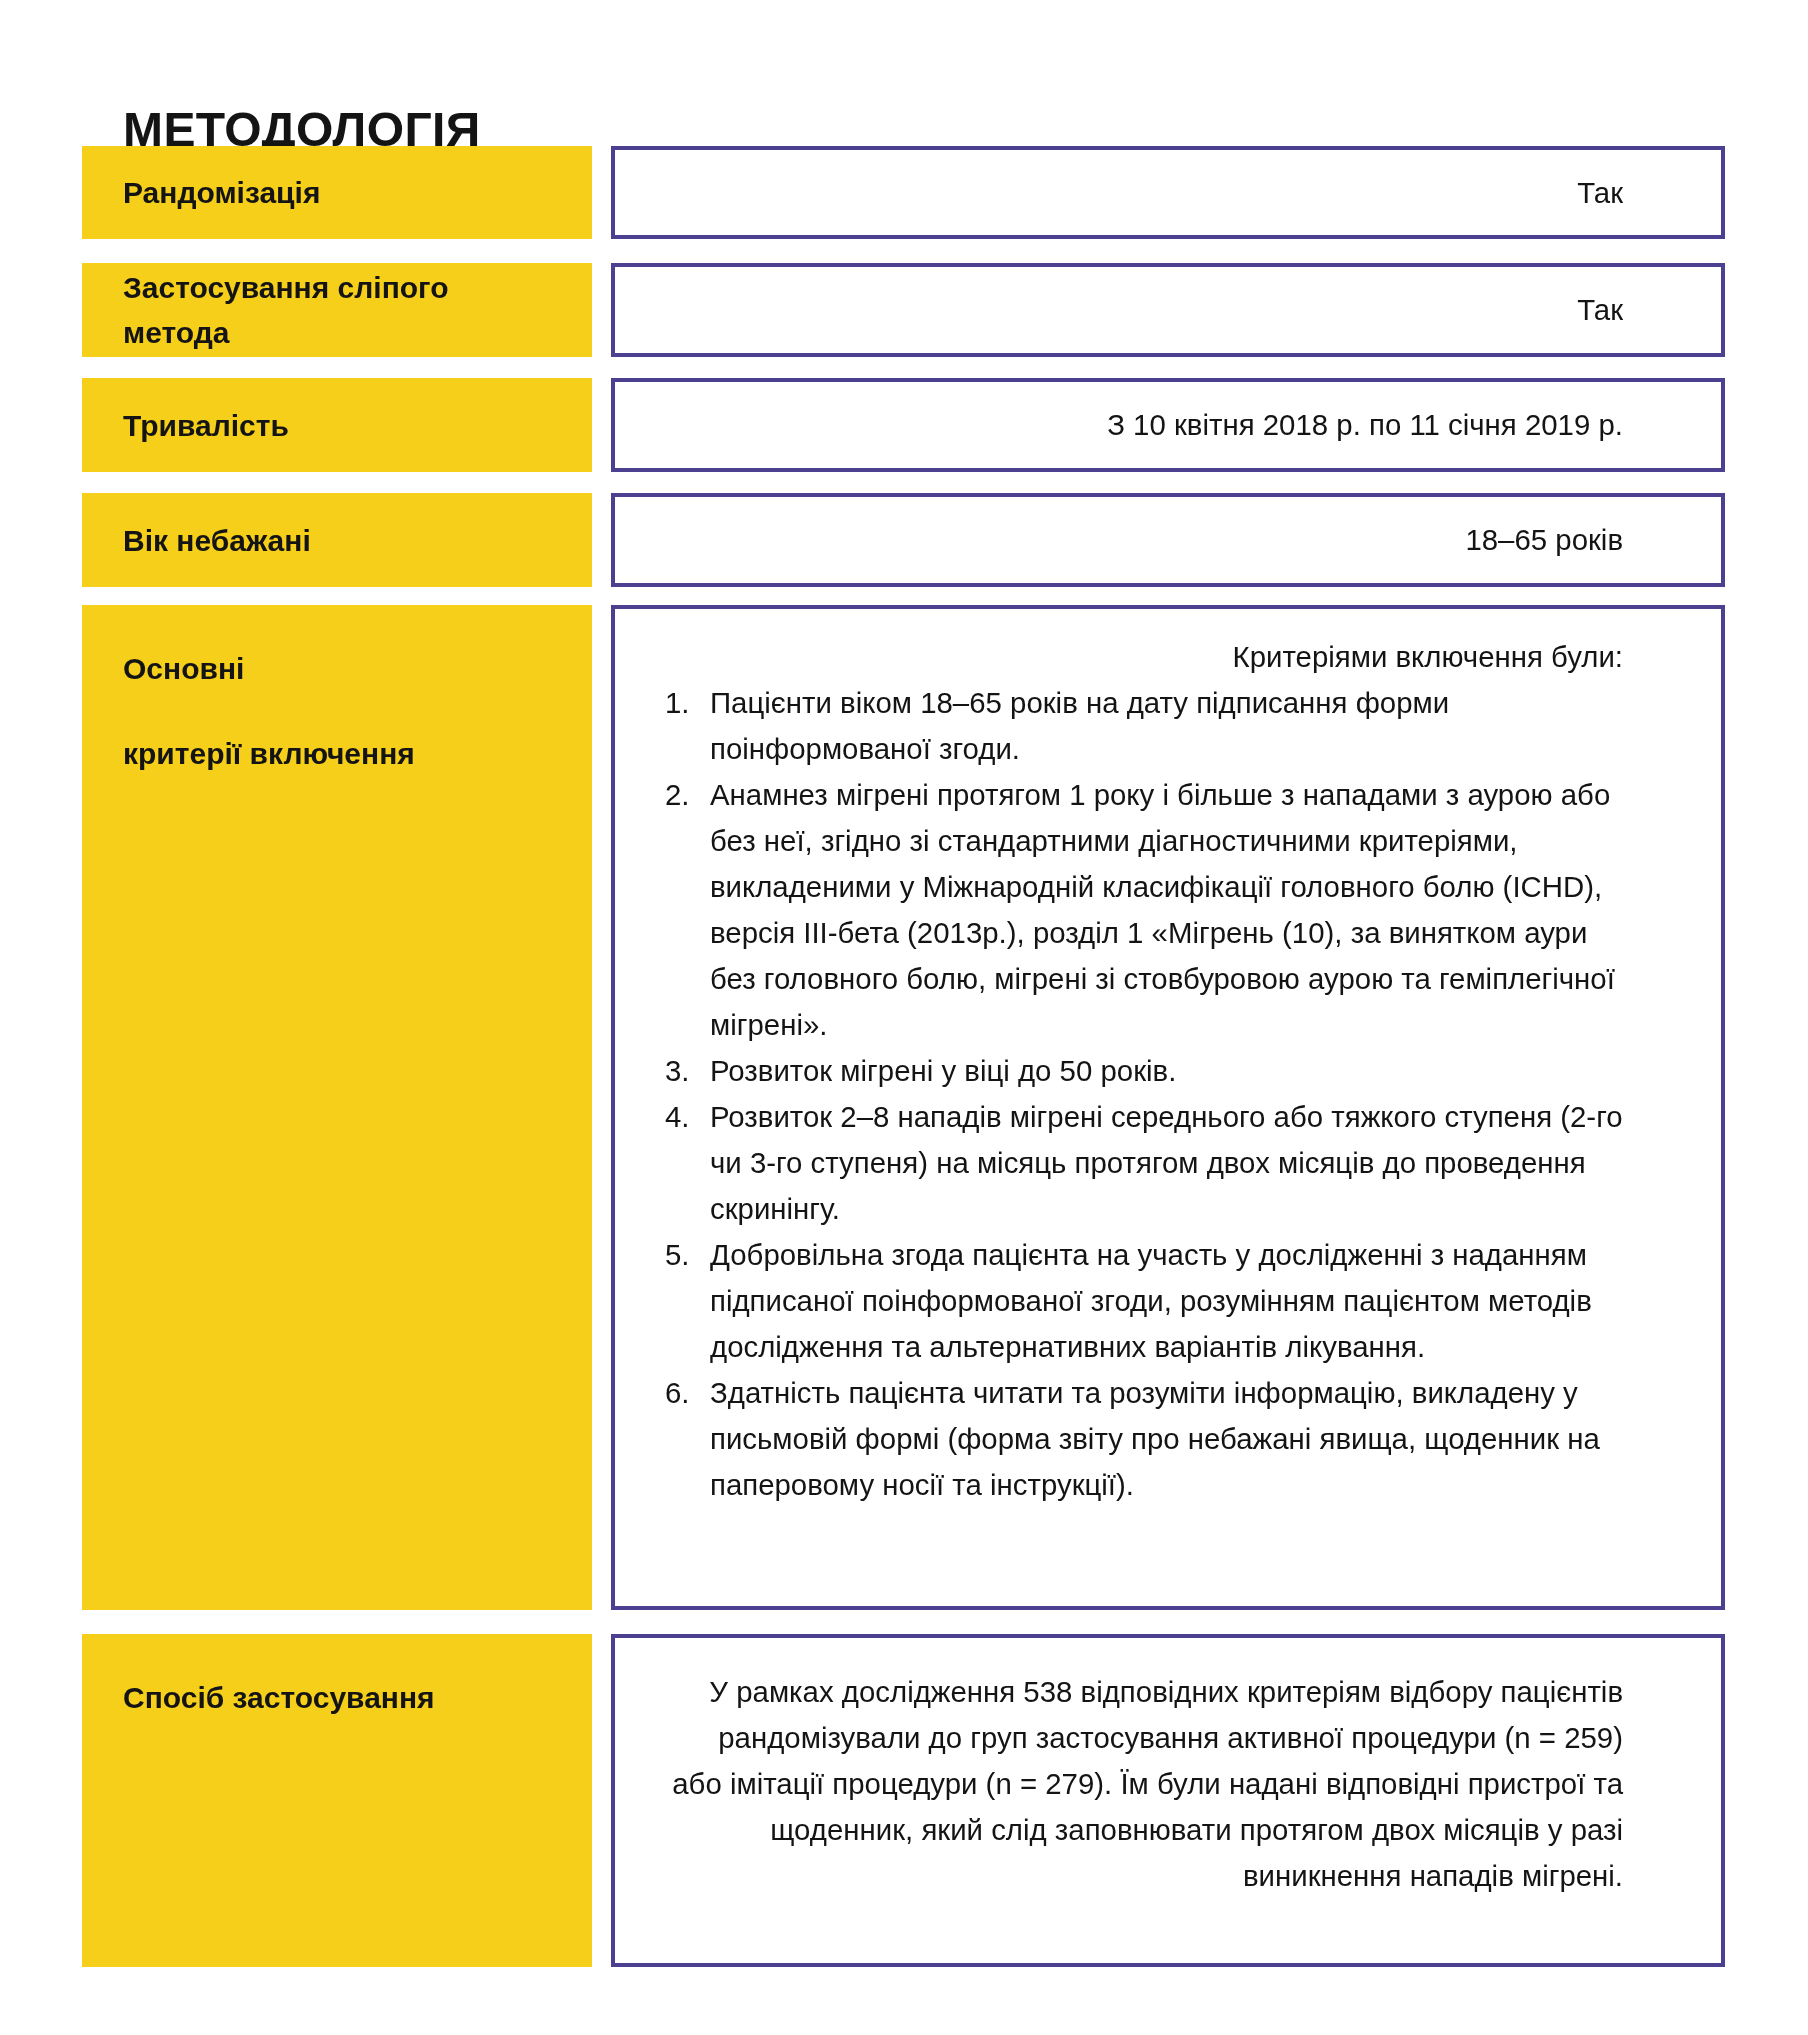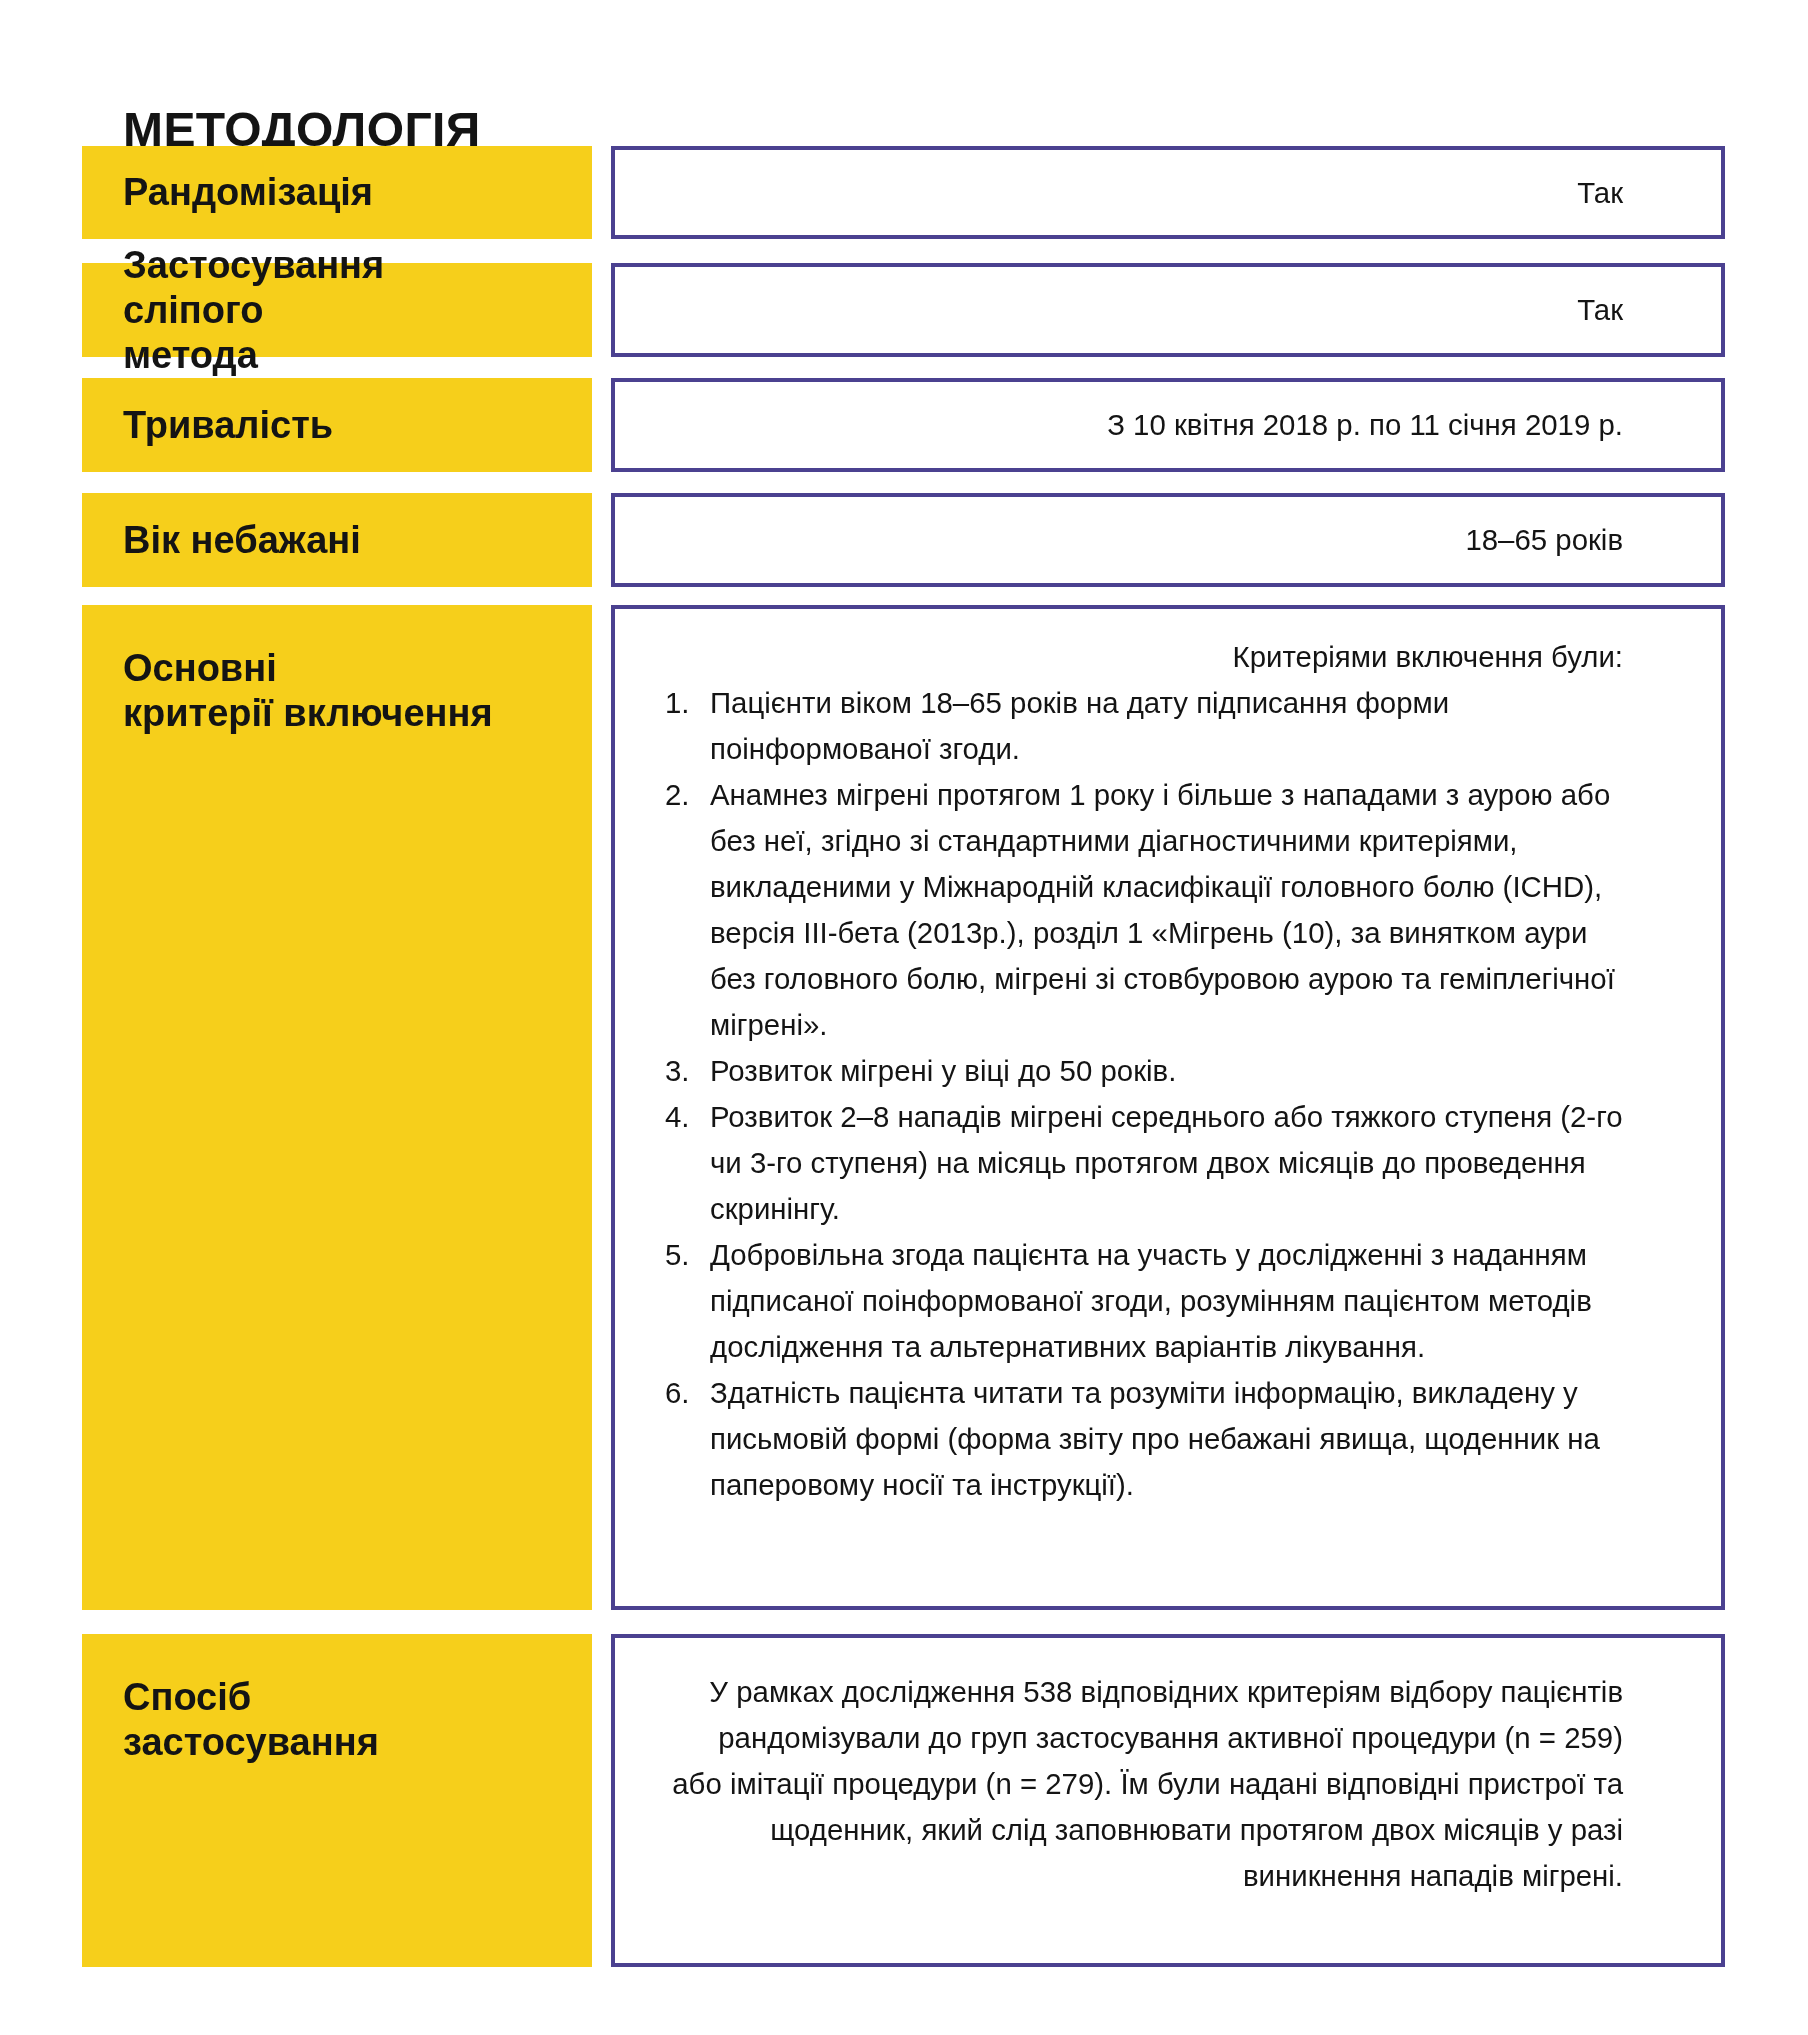--- a/index.html
+++ b/index.html
@@ -30,31 +30,31 @@
   .r2{height:94px;margin-bottom:21px;}
   .r3{height:94px;margin-bottom:21px;}
   .r4{height:94px;margin-bottom:18px;}
   .r5{height:1005px;margin-bottom:24px;}
   .r6{height:333px;}
   .label-box{
     width:510px;flex:none;box-sizing:border-box;
     background:var(--accent);
     padding:0 25px 0 41px;
     display:flex;flex-direction:column;justify-content:center;
-    font-size:38px;font-weight:700;line-height:45px;
+    font-size:30px;font-weight:700;line-height:45px;
   }
   .label-line{display:block;max-width:393px;}
   .cell{
     flex:1;margin-left:19px;box-sizing:border-box;
     background:#fff;border:4.2px solid var(--border);
     padding:0 98px 0 50px;
     display:flex;flex-direction:column;justify-content:center;
     font-size:29.4px;line-height:46px;
   }
-  .top-align .label-box{justify-content:flex-start;padding-top:41px;}
+  .top-align .label-box{justify-content:flex-start;padding-top:41px;gap:40px;}
   .top-align .cell{justify-content:flex-start;}
   .r5 .cell{padding-top:25px;}
   .r6 .cell{padding-top:31px;}
   .cell p{margin:0;text-align:right;}
   ol.criteria{margin:0;padding:0;counter-reset:crit;}
   ol.criteria li{
     list-style:none;counter-increment:crit;
     position:relative;padding-left:45px;
   }
   ol.criteria li::before{

